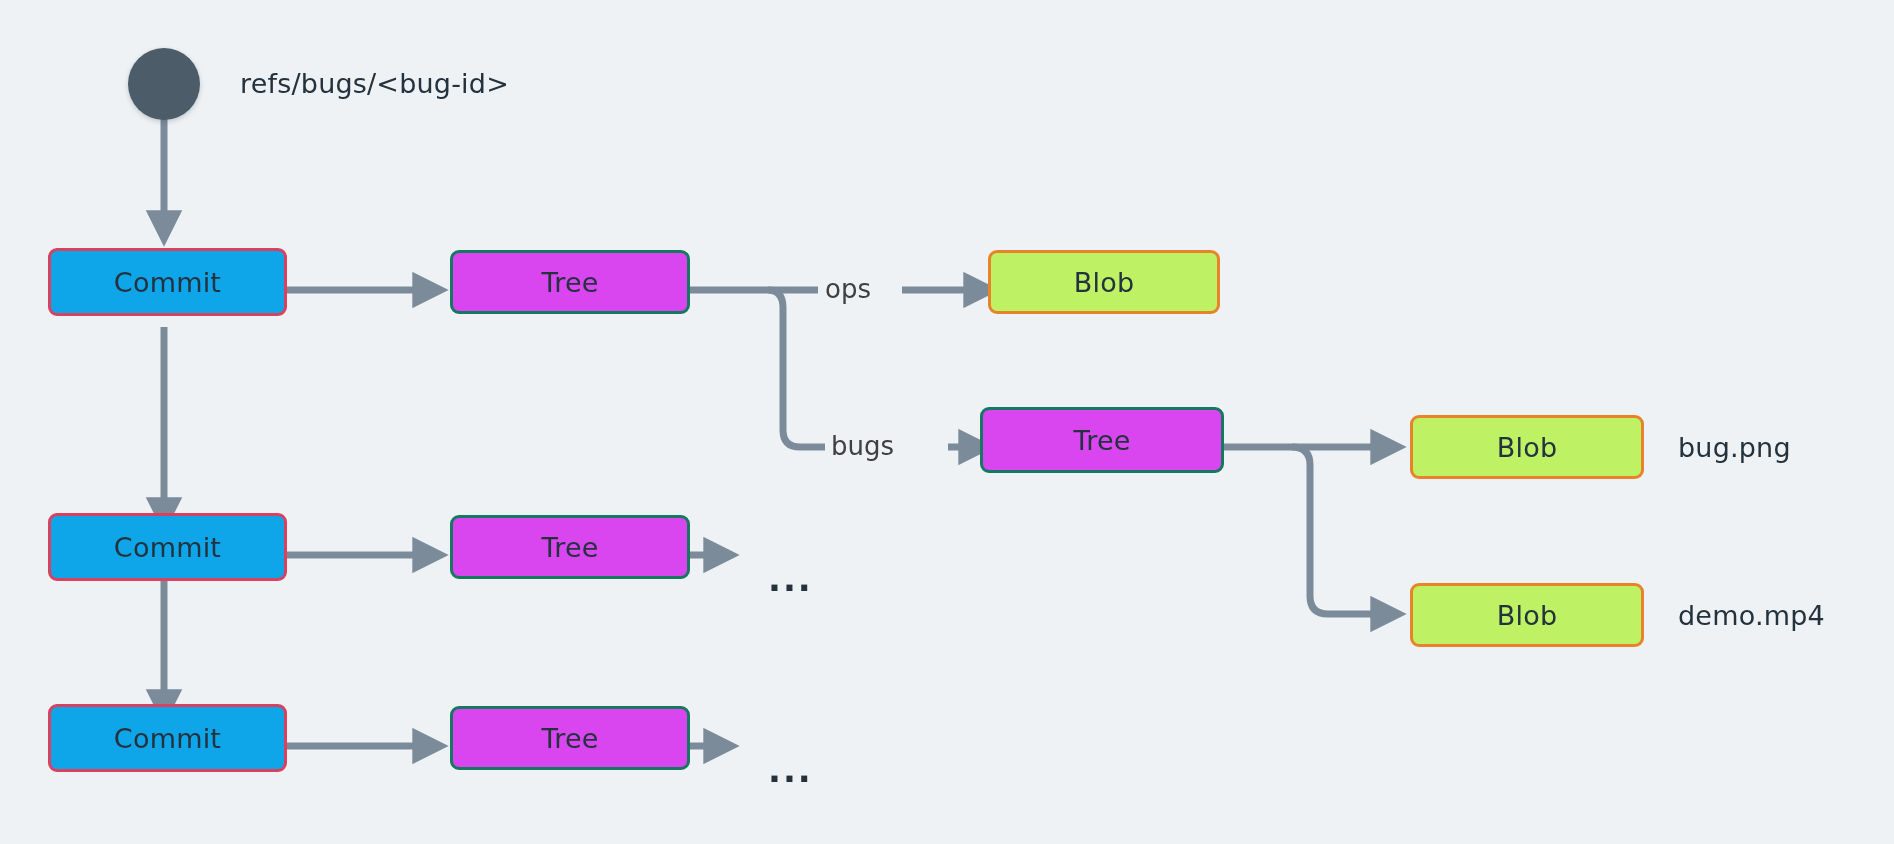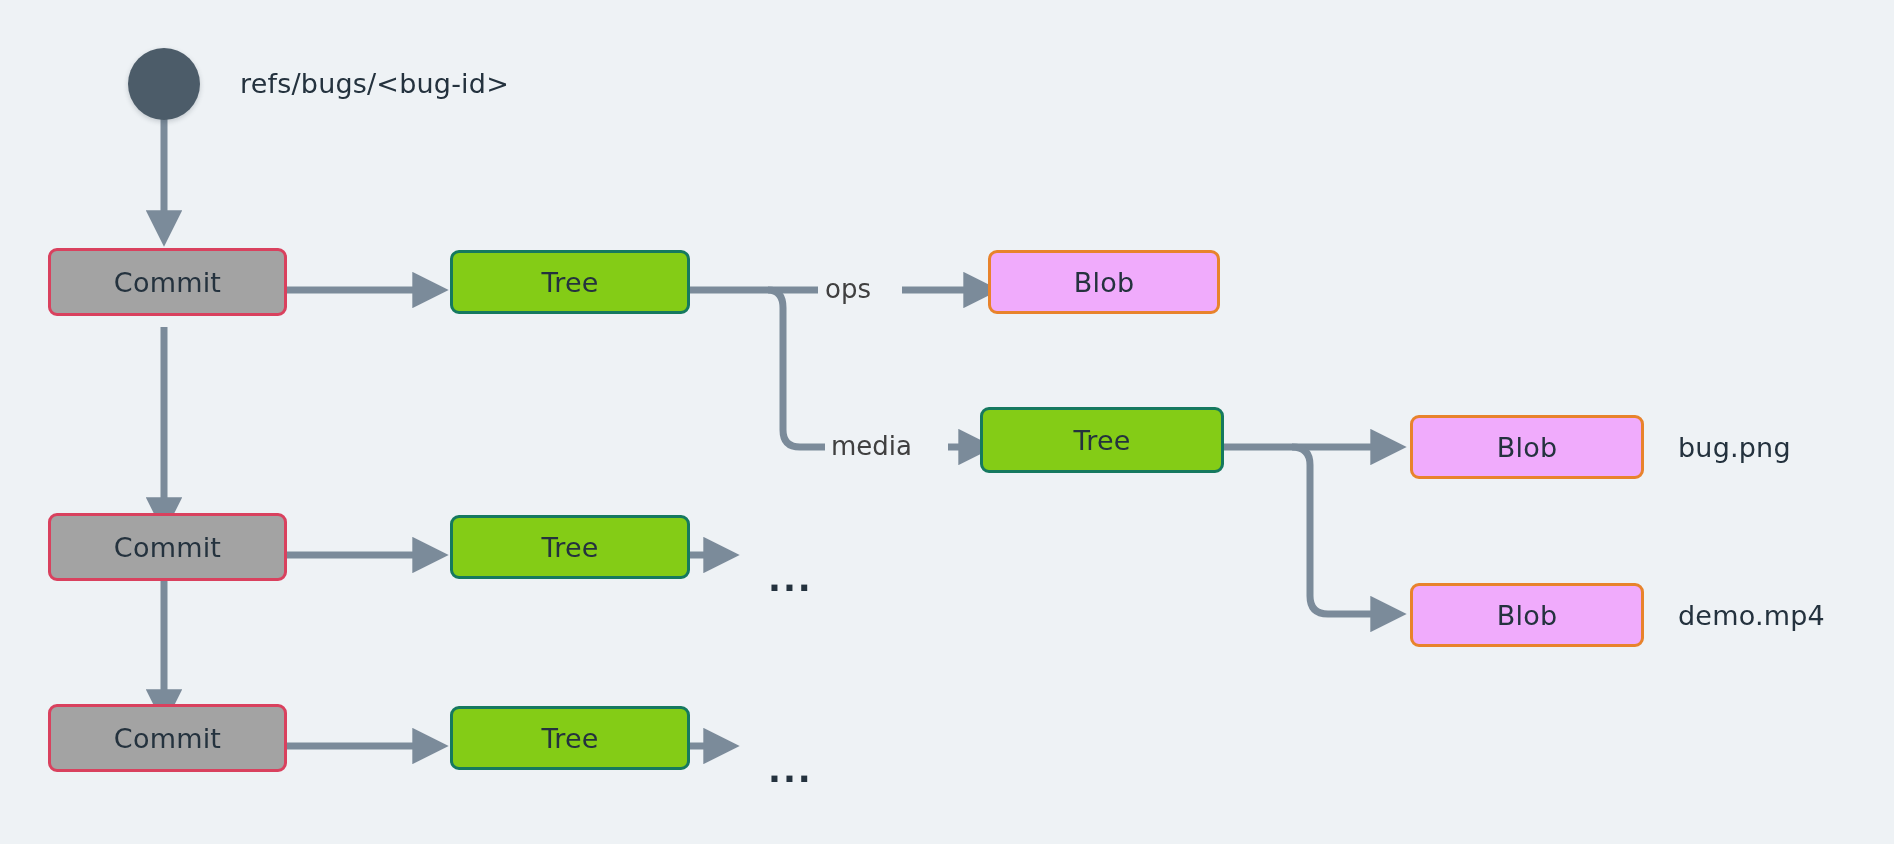--- a/index.html
+++ b/index.html
@@ -34,29 +34,29 @@
     align-items: center;
     justify-content: center;
     border-radius: 9px;
     border-width: 3px;
     border-style: solid;
     font-size: 27px;
     color: #24323e;
     letter-spacing: .2px;
   }
   .node.commit {
-    background: #a3a3a3;
+    background: #0ea5e9;
     border-color: #d9415e;
   }
   .node.tree {
-    background: #84cc16;
+    background: #d946ef;
     border-color: #15795f;
   }
   .node.blob {
-    background: #f0abfc;
+    background: #bef264;
     border-color: #e8832c;
   }
 
   .ref-dot {
     position: absolute;
     border-radius: 50%;
     background: #4c5c69;
     box-shadow: 0 2px 5px rgba(40,55,70,.22);
   }
 
@@ -133,21 +133,21 @@
   <div class="node commit" style="left:48px; top:704px; width:239px; height:68px;">Commit</div>
 
   <div class="node tree" style="left:450px; top:250px; width:240px; height:64px;">Tree</div>
   <div class="node tree" style="left:450px; top:515px; width:240px; height:64px;">Tree</div>
   <div class="node tree" style="left:450px; top:706px; width:240px; height:64px;">Tree</div>
 
   <div class="ellipsis" style="left:768px; top:562px;">...</div>
   <div class="ellipsis" style="left:768px; top:753px;">...</div>
 
   <div class="edge-label" style="left:822px; top:274px;">ops</div>
-  <div class="edge-label" style="left:828px; top:431px;">media</div>
+  <div class="edge-label" style="left:828px; top:431px;">bugs</div>
 
   <div class="node blob" style="left:988px; top:250px; width:232px; height:64px;">Blob</div>
 
   <div class="node tree" style="left:980px; top:407px; width:244px; height:66px;">Tree</div>
 
   <div class="node blob" style="left:1410px; top:415px; width:234px; height:64px;">Blob</div>
   <div class="node blob" style="left:1410px; top:583px; width:234px; height:64px;">Blob</div>
 
   <div class="label" style="left:1678px; top:432px;">bug.png</div>
   <div class="label" style="left:1678px; top:600px;text-align:right;">demo.mp4</div>

